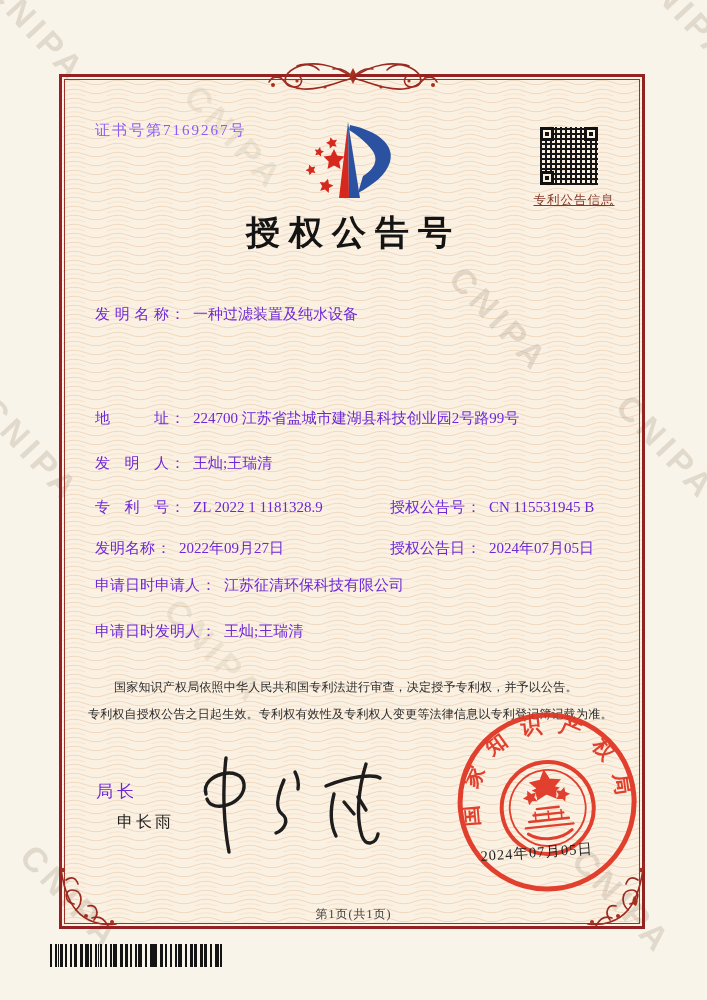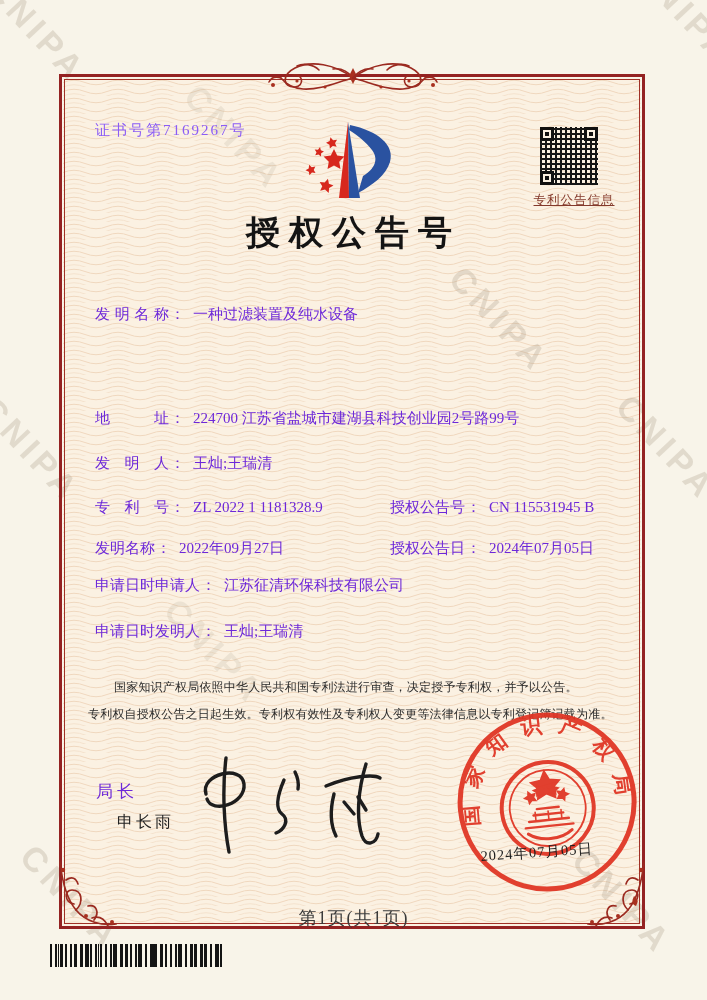--- a/index.html
+++ b/index.html
@@ -48,21 +48,21 @@
   .r4{top:486px}.r5{top:527px}.r6{top:564px}.r7{top:610px}
   .statement{position:absolute;left:88px;top:674px;width:552px;
       font-size:12px;line-height:27px;letter-spacing:.2px;color:#2b2b2b;}
   .statement .l1{text-indent:26px;white-space:nowrap;}
   .statement .l2{white-space:nowrap;}
   .sig-title{position:absolute;left:96px;top:780px;font-size:17px;letter-spacing:4px;color:#6d28d9;}
   .sig-name{position:absolute;left:96px;top:812px;font-size:16px;letter-spacing:3px;color:#222;margin-left:21px;}
   .sig-hand{position:absolute;left:198px;top:750px;}
   .seal{position:absolute;left:452px;top:706px;}
   .footer-page{position:absolute;left:0;top:906px;width:707px;text-align:center;
-      font-size:18px;letter-spacing:1px;color:#3a3a3a;}
+      font-size:12px;letter-spacing:1px;color:#3a3a3a;}
   .barcode{position:absolute;left:50px;top:944px;width:174px;height:23px;
       background:
         repeating-linear-gradient(90deg,#141414 0 2px,transparent 2px 5px),
         repeating-linear-gradient(90deg,#141414 0 1px,transparent 1px 8px),
         repeating-linear-gradient(90deg,transparent 0 11px,#141414 11px 13px);}
 </style>
 </head>
 <body>
 
 <div class="wm" style="left:-28px;top:10px">CNIPA</div>

